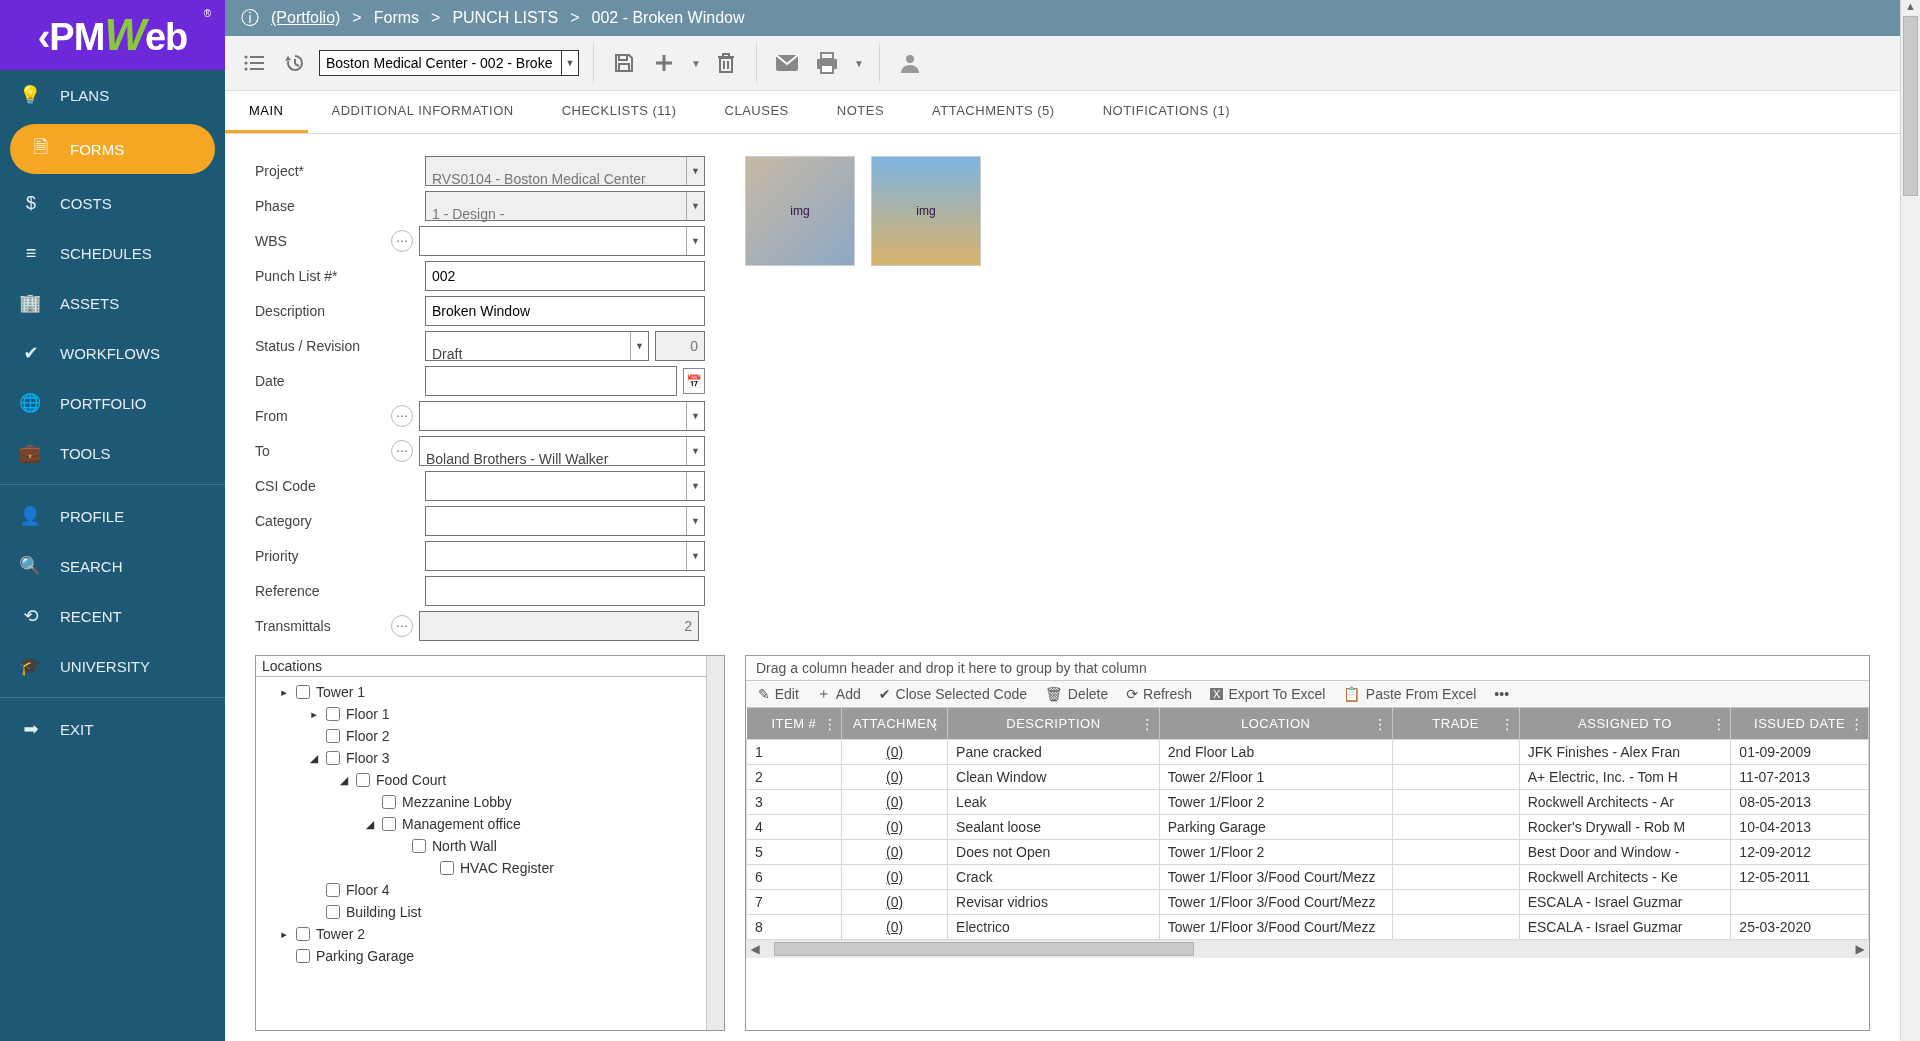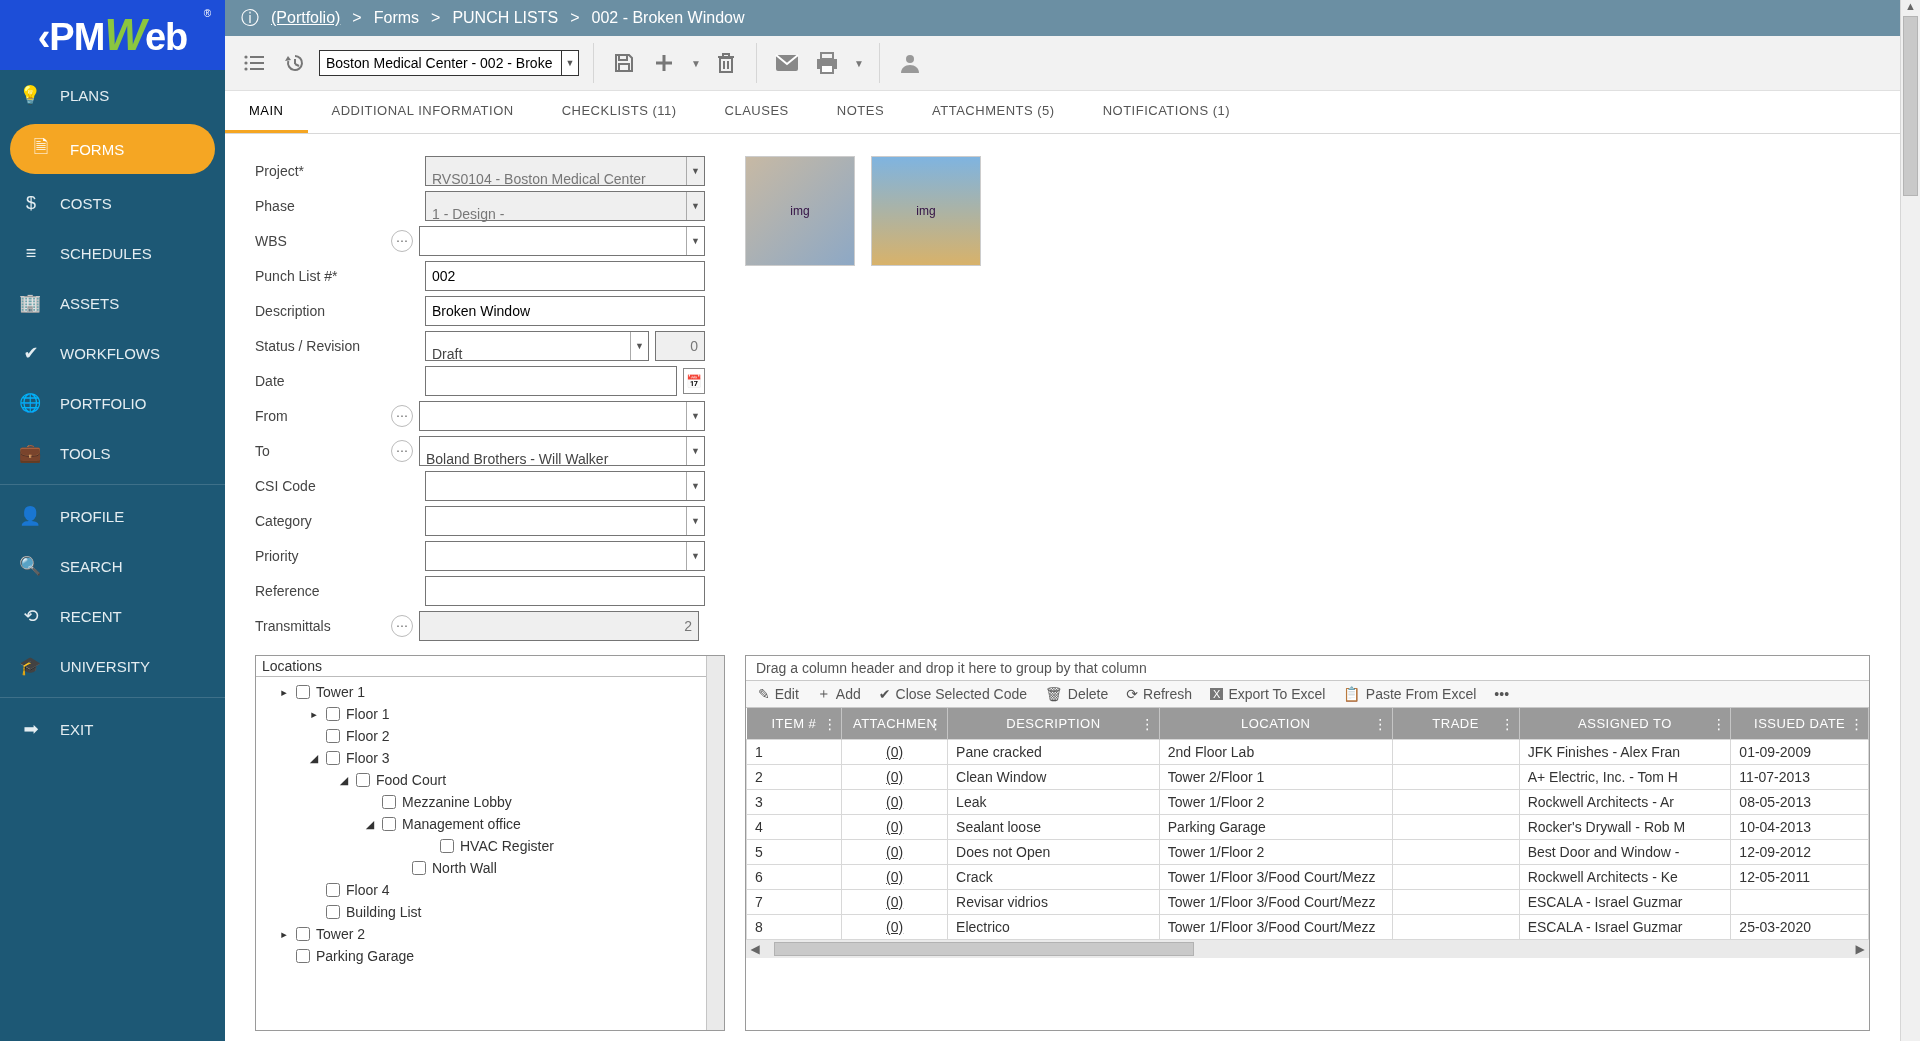--- a/index.html
+++ b/index.html
@@ -2,21 +2,21 @@
 <html><head>
 <meta charset="utf-8">
 <style>
 * { margin: 0; padding: 0; box-sizing: border-box; font-family: Arial, Helvetica, sans-serif; }
 html, body { width: 1920px; height: 1041px; overflow: hidden; background: #fff; }
 
 .app { display: flex; width: 100%; height: 100%; }
 
 
 .sidebar { width: 225px; background: #1d5875; color: #fff; display: flex; flex-direction: column; flex-shrink: 0; }
-.logo-box { height: 70px; display: flex; align-items: center; justify-content: center; background: #1d4ed8; position: relative; }
+.logo-box { height: 70px; display: flex; align-items: center; justify-content: center; background: #6d28d9; position: relative; }
 .logo-text { font-size: 38px; font-weight: bold; letter-spacing: -1px; }
 .logo-text .w { color: #8bc63f; font-style: italic; font-size: 44px; }
 .logo-reg { font-size: 10px; position: absolute; top: 8px; right: 14px; }
 .side-item { display: flex; align-items: center; gap: 18px; padding: 14px 20px; font-size: 15px; cursor: pointer; color: #e4edf1; }
 .side-item.active { background: #f5a623; border-radius: 30px; margin: 4px 10px; color: #fff; }
 .side-icon { width: 22px; height: 22px; display: inline-flex; align-items: center; justify-content: center; font-size: 18px; }
 .side-sep { border-top: 1px solid rgba(255,255,255,.15); margin: 6px 0; }
 
 
 .main { flex: 1; display: flex; flex-direction: column; min-width: 0; }
@@ -380,29 +380,29 @@
             <div class="tree-row ind-4">
               <span class="tw"></span>
               <input type="checkbox" style="">
               <span>Mezzanine Lobby</span>
             </div>
             <div class="tree-row ind-4">
               <span class="tw">◢</span>
               <input type="checkbox" style="">
               <span>Management office</span>
             </div>
+            <div class="tree-row ind-5">
+              <span class="tw"></span>
+              <input type="checkbox" style="">
+              <span>North Wall</span>
+            </div>
             <div class="tree-row ind-6">
               <span class="tw"></span>
               <input type="checkbox" style="">
               <span>HVAC Register</span>
-            </div>
-            <div class="tree-row ind-5">
-              <span class="tw"></span>
-              <input type="checkbox" style="">
-              <span>North Wall</span>
             </div>
             <div class="tree-row ind-2">
               <span class="tw"></span>
               <input type="checkbox" style="">
               <span>Floor 4</span>
             </div>
             <div class="tree-row ind-2">
               <span class="tw"></span>
               <input type="checkbox" style="">
               <span>Building List</span>

